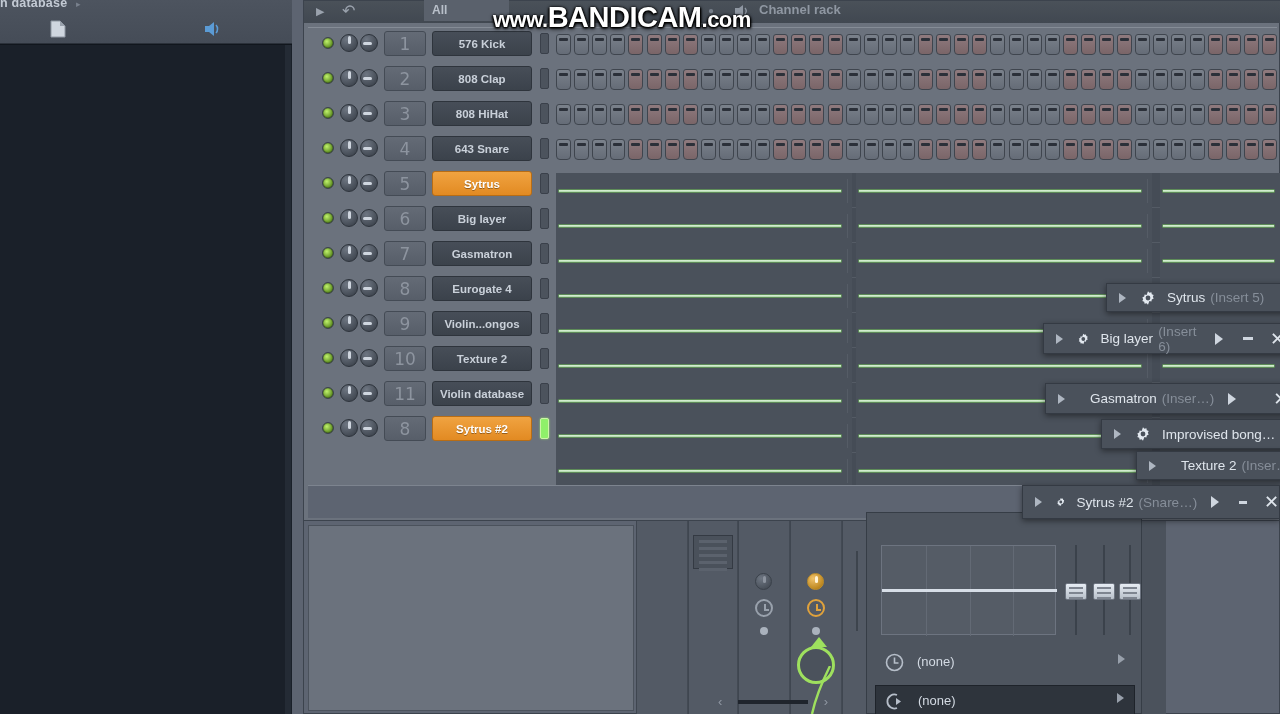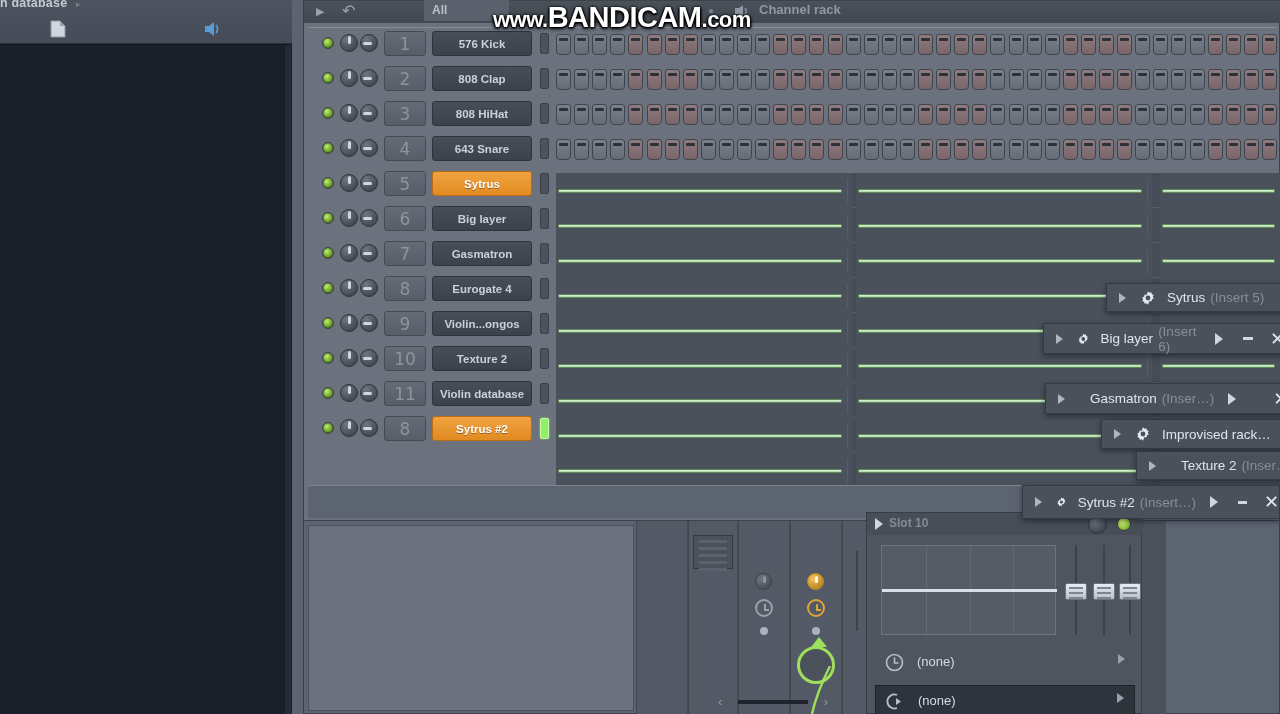--- a/index.html
+++ b/index.html
@@ -681,26 +681,20 @@
       <div class="mtrack" style="left: 436px; width: 46px;"></div>
     </div>
   <div id="mix-hscroll">
     <div class="mix-chev" style="left:0">‹</div>
     <div id="mix-hscroll-thumb"></div>
     <div class="mix-chev" style="right:0">›</div>
   </div>
 </div>
 
 <div id="fx-panel">
-  <div id="fx-slot-row">
-    <div id="fx-slot-flag"></div>
-    <div id="fx-slot-label">Slot 10</div>
-    <div id="fx-knob"></div>
-    <div id="fx-led"></div>
-  </div>
   <div id="fx-eq">
     <div class="eq-v" style="left:44px"></div>
     <div class="eq-v" style="left:88px"></div>
     <div class="eq-v" style="left:131px"></div>
     <div id="fx-eq-line"></div>
   </div>
   <div class="fx-slider" style="left:198px">
     <div class="trk"></div>
       <div class="thb">
         <b></b>
@@ -783,21 +777,21 @@
         <div class="pw-close">✕</div>
       </div>
     </div>
     <div class="pwin" style="left: 1101px; top: 419px; width: 185px; height: 30px;">
       <div class="pwin-bar">
         <div class="pw-exp"></div>
         <svg class="pw-gear" viewBox="0 0 16 16">
           <path d="M8 1.2l1.4 1.5 2-.5.4 2 1.9.8-.9 1.8.9 1.8-1.9.8-.4 2-2-.5L8 14.8 6.6 13.3l-2 .5-.4-2-1.9-.8.9-1.8-.9-1.8 1.9-.8.4-2 2 .5z" fill="#e3e9f0"></path>
           <circle cx="8" cy="8" r="2.4" fill="#4a515b"></circle>
         </svg>
-        <div class="pw-title">Improvised rack…</div>
+        <div class="pw-title">Improvised bong…</div>
       </div>
     </div>
     <div class="pwin" style="left: 1136px; top: 451px; width: 150px; height: 29px;">
       <div class="pwin-bar">
         <div class="pw-exp"></div>
         <svg class="pw-gear" viewBox="0 0 16 16">
           <path d="M8 1.2l1.4 1.5 2-.5.4 2 1.9.8-.9 1.8.9 1.8-1.9.8-.4 2-2-.5L8 14.8 6.6 13.3l-2 .5-.4-2-1.9-.8.9-1.8-.9-1.8 1.9-.8.4-2 2 .5z" fill="#e3e9f0"></path>
           <circle cx="8" cy="8" r="2.4" fill="#4a515b"></circle>
         </svg>
         <div class="pw-title">Texture 2</div>
@@ -805,21 +799,21 @@
       </div>
     </div>
     <div class="pwin" style="left: 1022px; top: 485px; width: 258px; height: 34px;">
       <div class="pwin-bar">
         <div class="pw-exp"></div>
         <svg class="pw-gear" viewBox="0 0 16 16">
           <path d="M8 1.2l1.4 1.5 2-.5.4 2 1.9.8-.9 1.8.9 1.8-1.9.8-.4 2-2-.5L8 14.8 6.6 13.3l-2 .5-.4-2-1.9-.8.9-1.8-.9-1.8 1.9-.8.4-2 2 .5z" fill="#e3e9f0"></path>
           <circle cx="8" cy="8" r="2.4" fill="#4a515b"></circle>
         </svg>
         <div class="pw-title">Sytrus #2</div>
-        <div class="pw-sub">(Insert…)</div>
+        <div class="pw-sub">(Snare…)</div>
         <div class="pw-next"></div>
         <div class="pw-min"></div>
         <div class="pw-close">✕</div>
       </div>
     </div>
   </div>
 
 <div id="watermark">
   <span class="sm">www.</span><span>BANDICAM</span><span class="sm">.com</span>
 </div>

